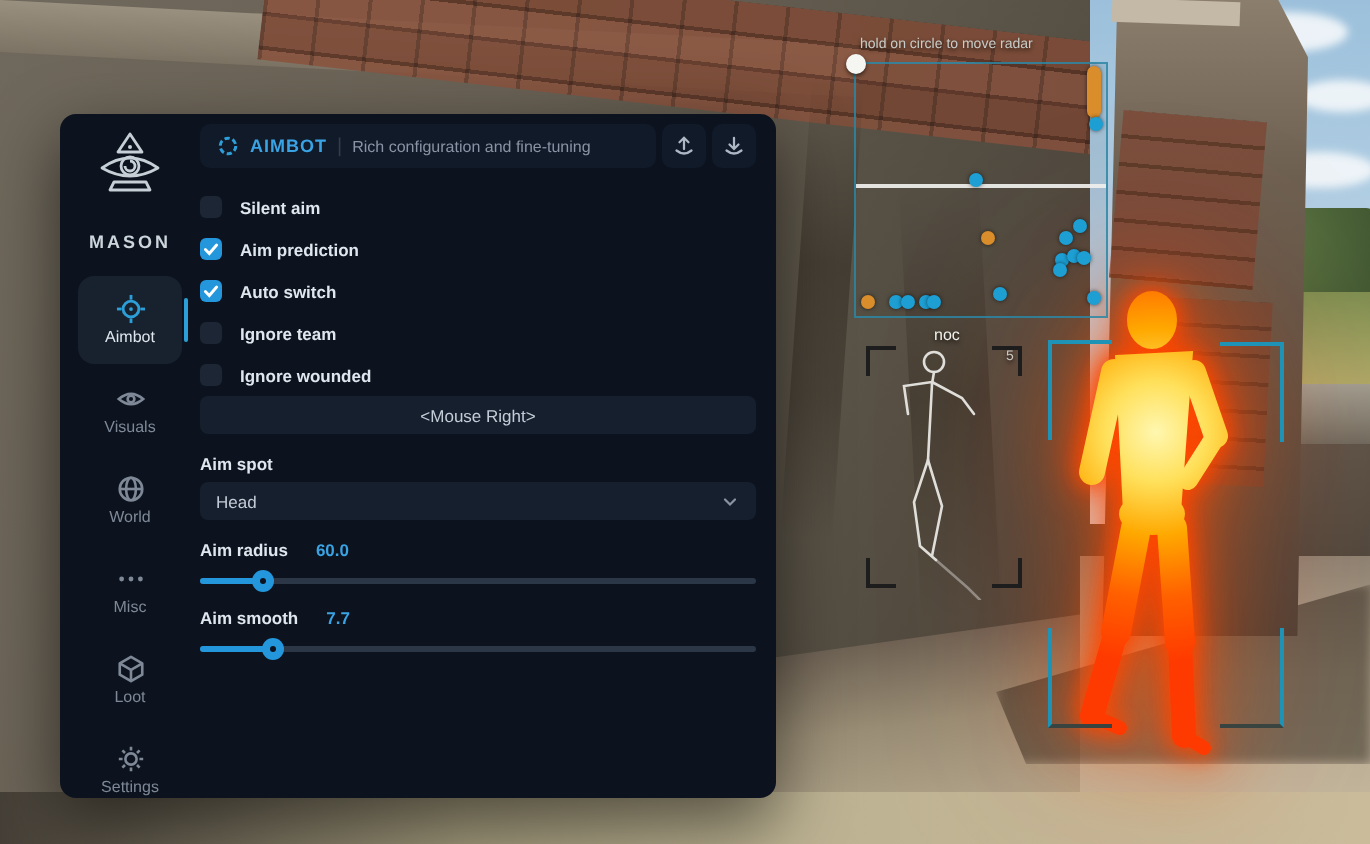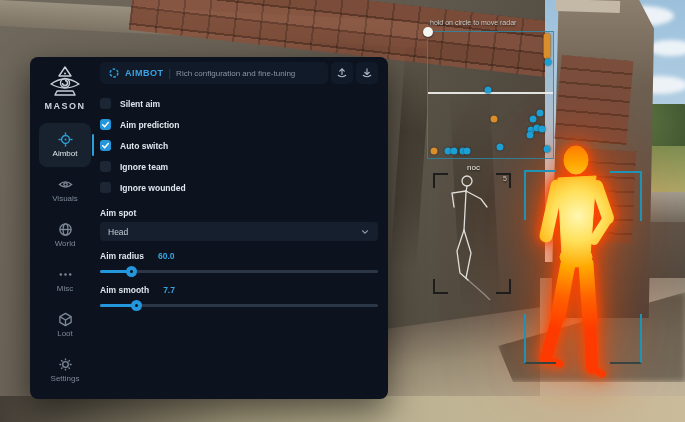--- a/index.html
+++ b/index.html
@@ -79,21 +79,21 @@
   .radar-hint{left:2px;top:-13px;width:160px;font-size:7px;color:#c9cdc9;text-shadow:0 1px 2px rgba(0,0,0,.7);white-space:nowrap;}
   .rdot{width:7px;height:7px;border-radius:50%;transform:translate(-50%,-50%);box-shadow:0 0 2px rgba(0,0,0,.6);}
   .rdot.blue{background:#1d9fd4;}
   .rdot.orange{background:#d98d2b;}
   .rdot.bar{width:7px;height:26px;border-radius:4px;}
 
   
   .menu{position:absolute;left:30px;top:57px;width:358px;height:342px;z-index:10;
     background:#0c131e;border-radius:8px;box-shadow:0 12px 34px rgba(0,0,0,.55);color:#dfe6ee;}
   .side{position:absolute;left:0;top:0;width:70px;height:100%;display:flex;flex-direction:column;align-items:center;}
-  .brand{margin-top:8px;display:flex;flex-direction:column;align-items:center;}
+  .brand{margin-top:8px;display:flex;flex-direction:column;align-items:center;gap:15px;}
   .brand-name{font-size:9px;font-weight:bold;letter-spacing:1.5px;color:#ccd4dc;margin-top:2px;}
   .nav{margin-top:12px;width:100%;display:flex;flex-direction:column;align-items:center;}
   .nav-item{position:relative;width:52px;height:44px;margin-bottom:1px;border-radius:8px;
     display:flex;flex-direction:column;align-items:center;justify-content:center;gap:2px;
     color:#7e8897;cursor:pointer;}
   .nav-item .nav-label{font-size:8px;}
   .nav-item.active{background:#18222f;color:#dfe6ee;}
   .nav-item.active .nav-icon{color:#2d9fd8;}
   .nav-item.active::after{content:"";position:absolute;right:-3px;top:11px;width:2.5px;height:22px;
     background:#2d9fd8;border-radius:2px;}
@@ -380,20 +380,21 @@
     </div>
     <div class="cb-row">
       <span class="cb">
           <svg width="9" height="9" viewBox="0 0 16 16" fill="none" stroke="#fff" stroke-width="2.6" stroke-linecap="round">
             <path d="M3 8.5 L6.5 12 L13 4.5"></path>
           </svg>
         </span>
       <span class="cb-label">Ignore wounded</span>
     </div>
 
+    <div class="key-btn">&lt;Mouse Right&gt;</div>
 
     <div class="fld-label" style="margin-top:10px;">Aim spot</div>
     <div class="select">
       <span class="sel-val">Head</span>
       <svg width="10" height="10" viewBox="0 0 16 16" fill="none" stroke="currentColor" stroke-width="1.8" stroke-linecap="round">
           <path d="M4 6 L8 10 L12 6"></path>
         </svg>
     </div>
 
     <div class="fld-label" style="margin-top:10px;">

